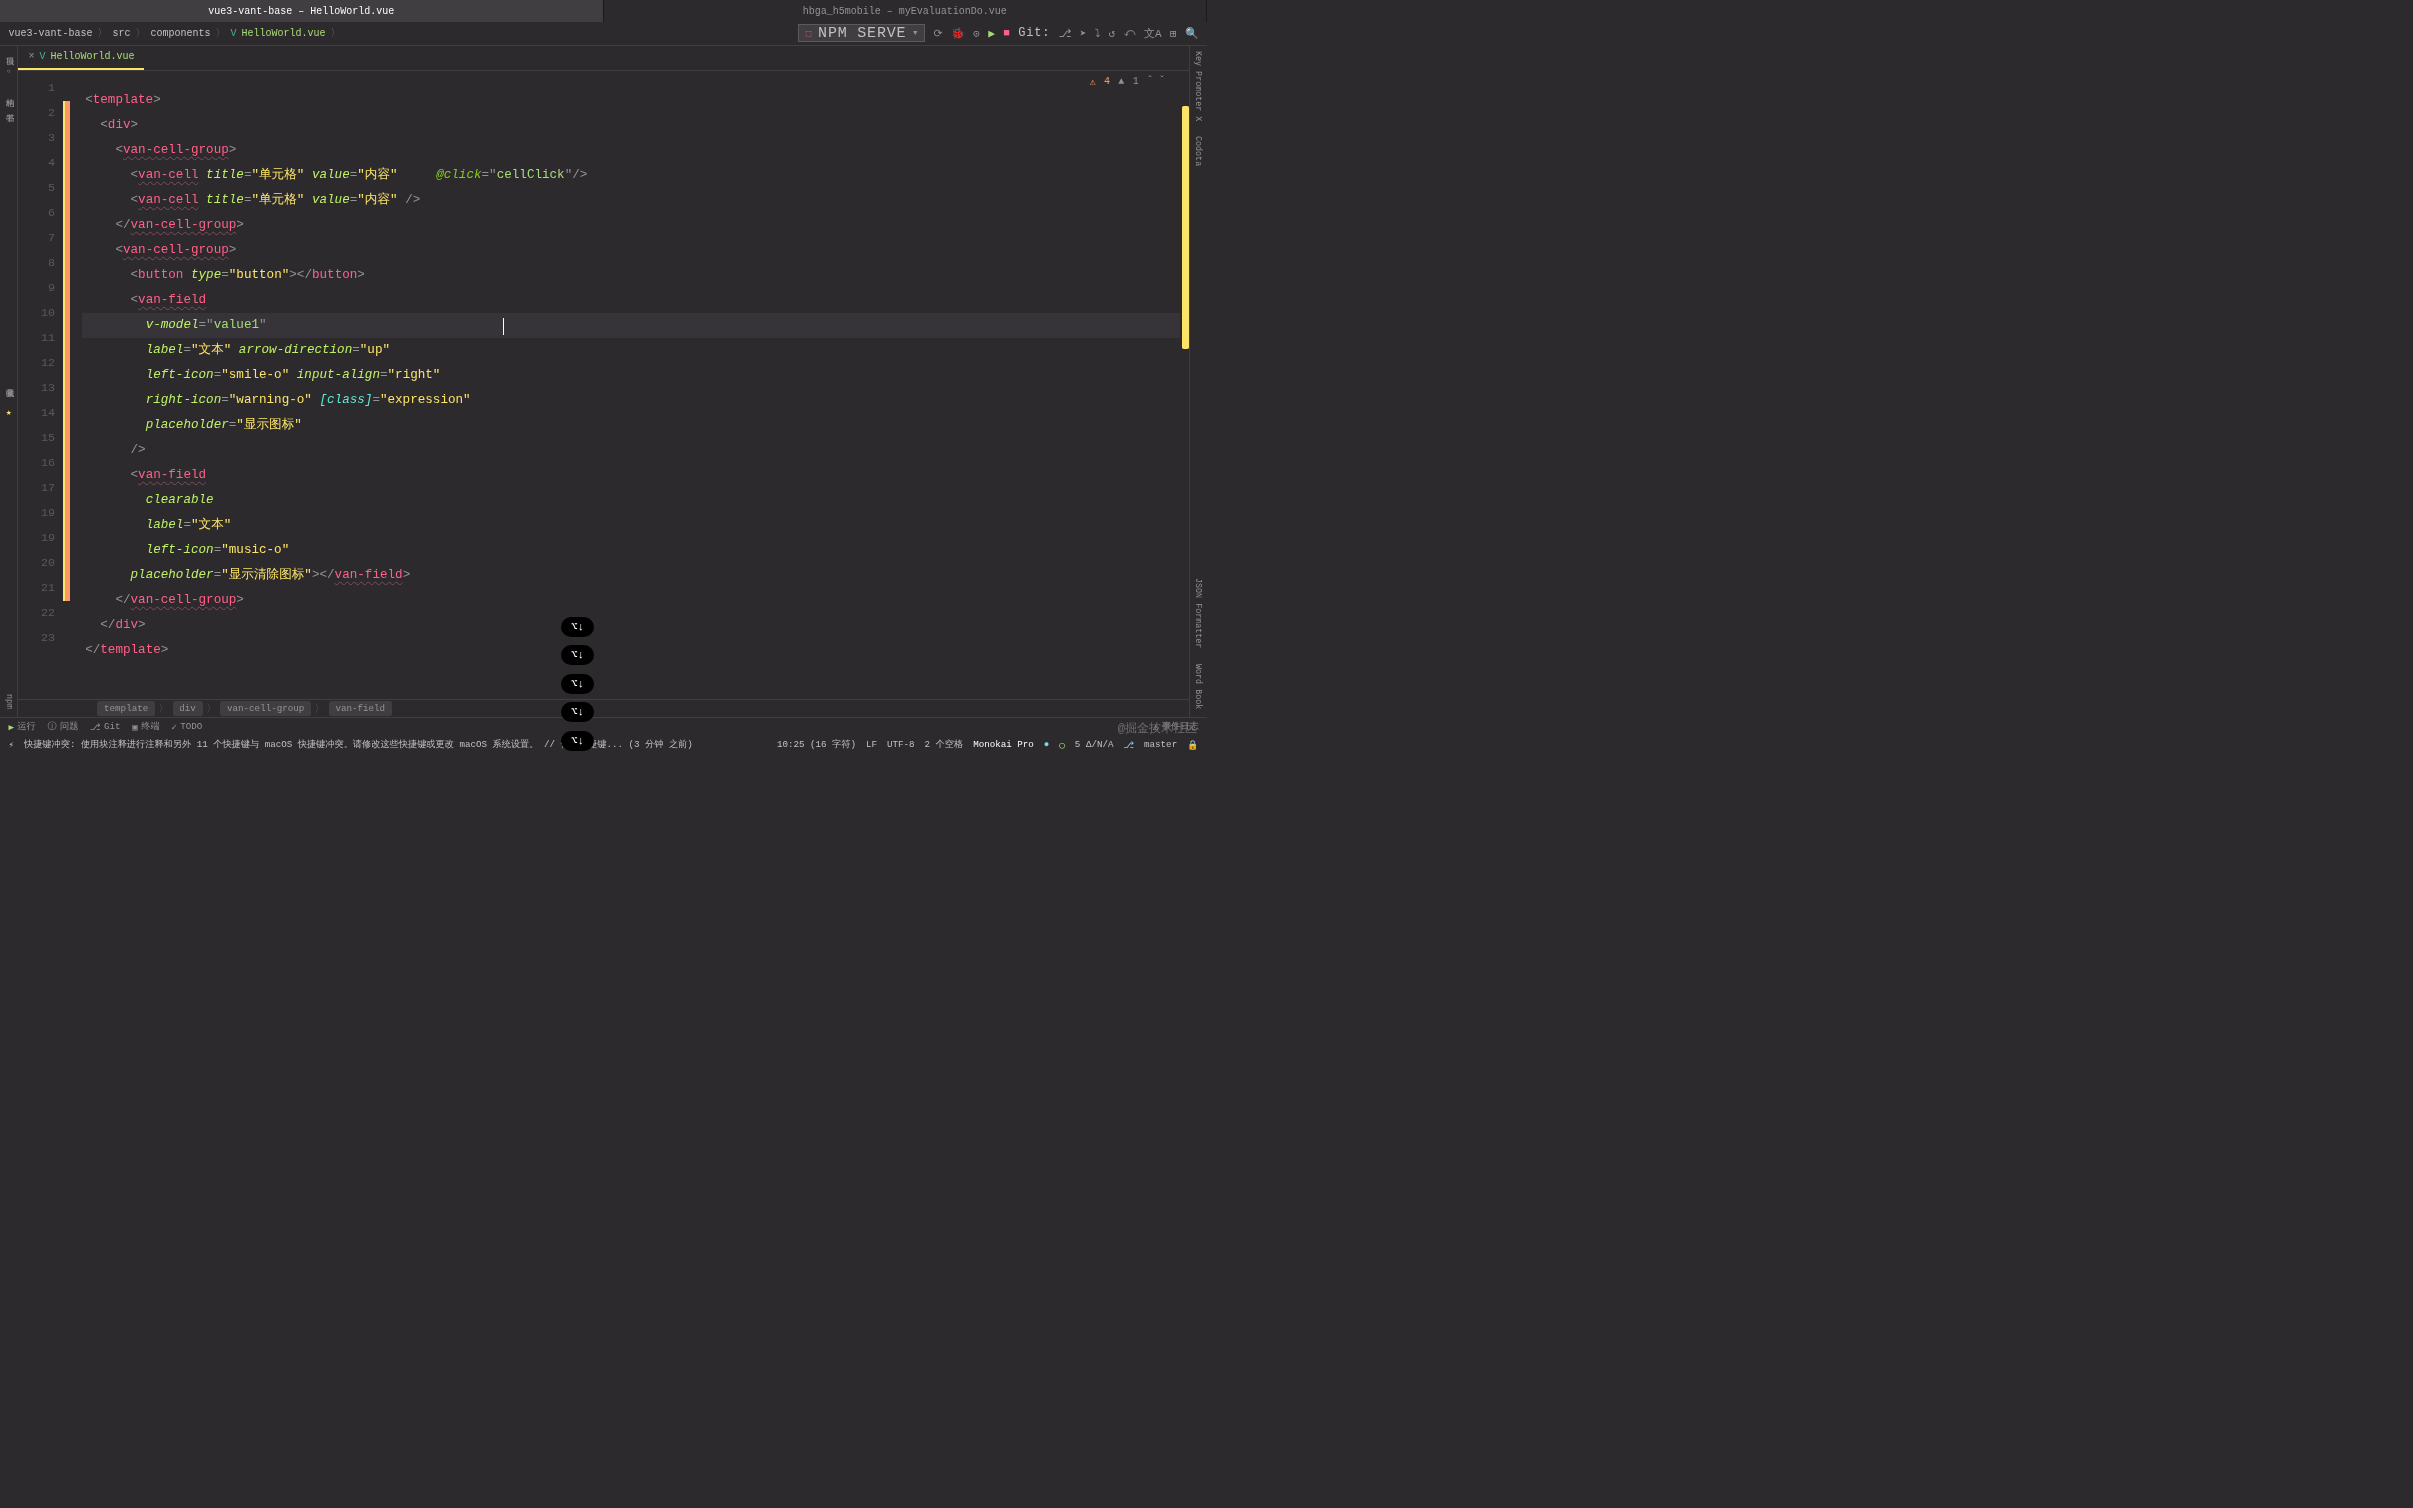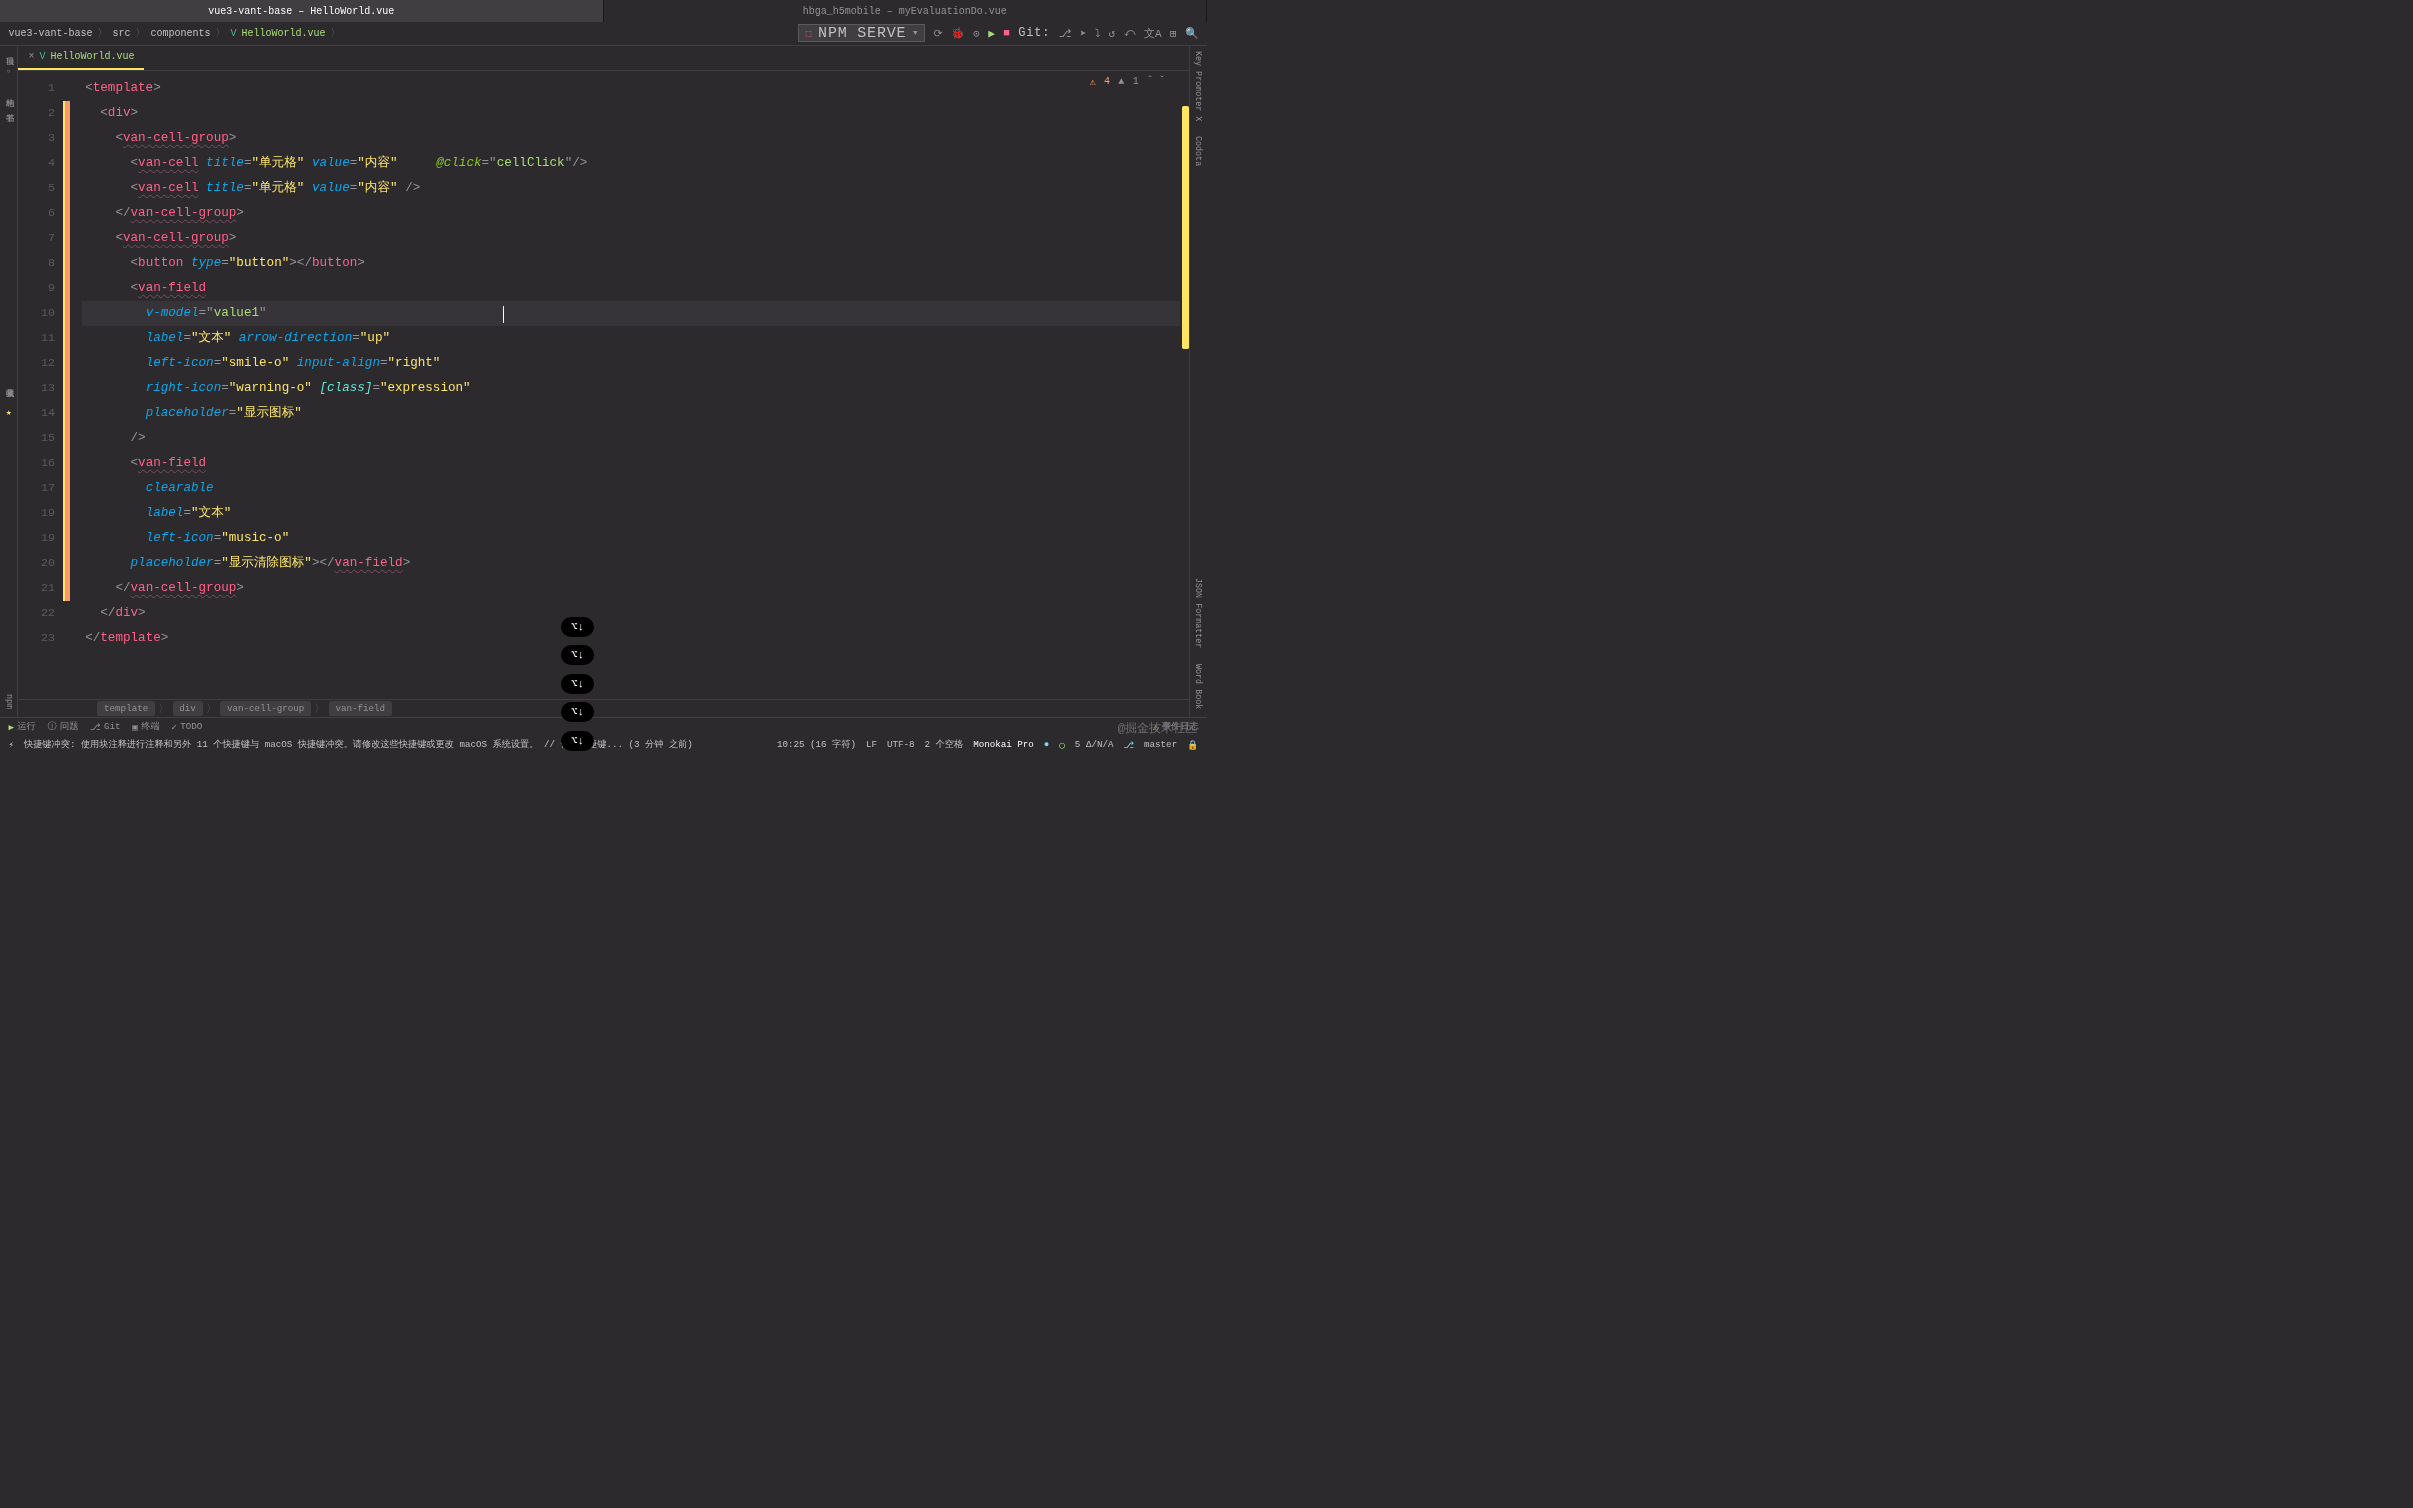--- a/index.html
+++ b/index.html
@@ -57,29 +57,29 @@
 
 
 .code-wrap { flex: 1; display: flex; position: relative; overflow: hidden; }
 .line-numbers { width: 45px; text-align: right; padding: 5px 8.4px 5px 3.4px; color: #5b595c; font-size: 11.7px; line-height: 25px; user-select: none; }
 .line-numbers .ln { height: 25px; }
 .change-bar { width: 6.7px; background: #2d2a2e; padding-top: 5px; }
 .change-bar .cb { height: 25px; }
 .change-bar .cb.mod { background: #fc9867; border-left: 2.5px solid #fce566; }
 .fold-col { width: 11.7px; padding-top: 5px; }
 .fold-col .fc { height: 25px; display:flex; align-items:center; justify-content:center; color:#5b595c; font-size:8.4px; }
-.code { flex: 1; padding: 5px 0; font-size: 12.6px; line-height: 25px; white-space: pre; position: relative; }
+.code { flex: 1; padding: 17px 0; font-size: 12.6px; line-height: 25px; white-space: pre; position: relative; }
 .code .line { height: 25px; padding-left: 3.4px; }
 .code .line.active { background: #363438; }
 
 
 .punct { color: #939293; }
 .tag { color: #ff6188; }
 .custom-tag { color: #ff6188; text-decoration: underline wavy #7a4c5d; text-decoration-thickness: 0.8px; text-underline-offset: 2.5px; }
-.attr { color: #0ea5e9; font-style: italic; }
+.attr { color: #bef264; font-style: italic; }
 .attr-event { color: #84cc16; font-style: italic; margin-left: 31px; }
 .string { color: #fce566; }
 .string-fn { color: #a9dc76; }
 .bracket-attr { color: #5eead4; font-style: italic; }
 
 .cursor-line { position: absolute; left: 236px; top: 0; width: 0.8px; height: 17px; background: #fcfcfa; }
 
 
 .editor-warnings { position: absolute; right: 23.5px; top: 5px; display: flex; align-items: center; gap: 8.4px; font-size: 10px; }
 .editor-warnings .warn { color: #fc9867; }

